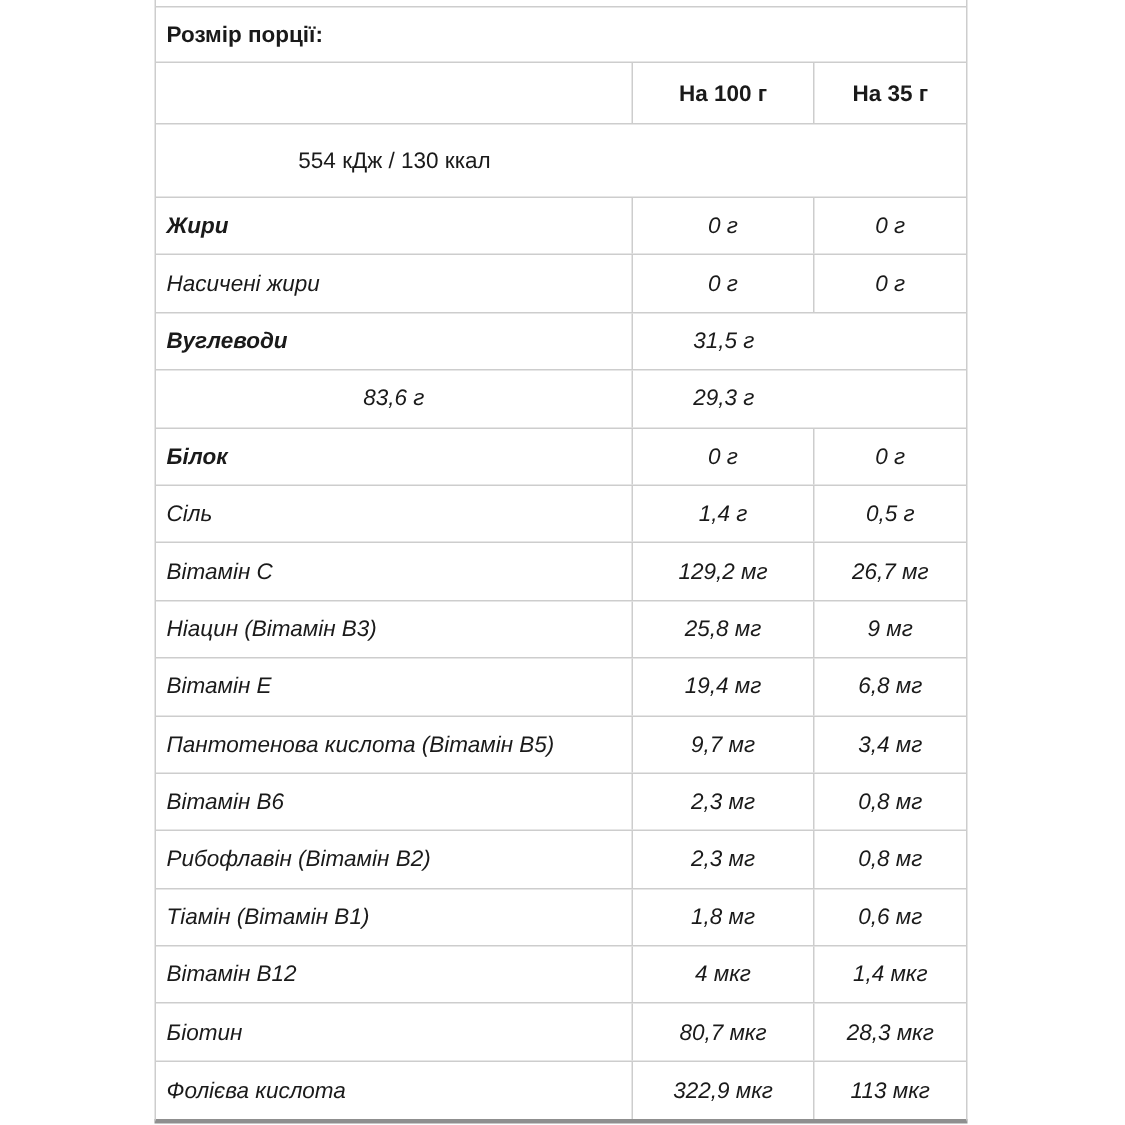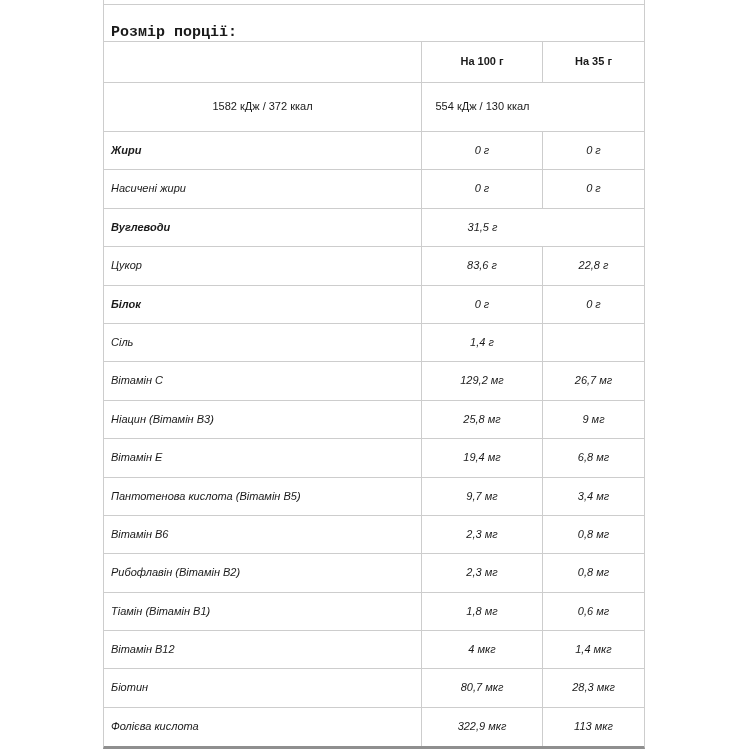--- a/index.html
+++ b/index.html
@@ -24,38 +24,37 @@
     background: #ffffff;
   }
   .row {
     box-sizing: border-box;
     border-bottom: 1px solid #cdcdcd;
   }
   .row-sliver { height: 5px; }
   .row-serving {
     height: 37px;
     display: flex;
-    align-items: flex-end;
+    align-items: center;
     padding-left: 7px;
     font-size: 15px;
-    font-family: Liberation Mono, monospace;
   }
   .grid-row {
     display: grid;
     grid-template-columns: 318px 121px 1fr;
   }
   .row-header { height: 41px; }
   .row-std    { height: 38.4px; font-style: italic; }
   .row-tall   { height: 49px; }
   #rows-host .row:last-child { border-bottom: none; }
   .cell {
     display: flex;
     align-items: center;
     box-sizing: border-box;
-    font-size: 11px;
+    font-size: 15px;
     line-height: 1.4;
   }
   .cell.label {
     justify-content: flex-start;
     padding-left: 7px;
     padding-right: 10px;
   }
   .cell.val {
     justify-content: center;
     text-align: center;
@@ -77,50 +76,49 @@
   </div>
 
   <div class="row grid-row row-header">
     <div class="cell label c1"></div>
     <div class="cell val c2">На 100 г</div>
     <div class="cell val">На 35 г</div>
   </div>
 
   <div id="rows-host">
       <div class="row grid-row bold row-tall">
-    <div class="cell val c2 v100">1582 кДж / 372 ккал</div>
     <div class="cell val v35">554 кДж / 130 ккал</div>
   </div>
       <div class="row grid-row row-std bold">
     <div class="cell label c1">Жири</div>
     <div class="cell val c2 v100">0 г</div>
     <div class="cell val v35">0 г</div>
   </div>
       <div class="row grid-row row-std">
     <div class="cell label c1">Насичені жири</div>
     <div class="cell val c2 v100">0 г</div>
     <div class="cell val v35">0 г</div>
   </div>
       <div class="row grid-row row-std bold">
     <div class="cell label c1">Вуглеводи</div>
     <div class="cell val v35">31,5 г</div>
   </div>
       <div class="row grid-row row-std">
-    <div class="cell label c1">Цукор</div>
     <div class="cell val c2 v100">83,6 г</div>
-    <div class="cell val v35">22,8 г</div>
+    <div class="cell val v35">29,3 г</div>
   </div>
       <div class="row grid-row row-std bold">
     <div class="cell label c1">Білок</div>
     <div class="cell val c2 v100">0 г</div>
     <div class="cell val v35">0 г</div>
   </div>
       <div class="row grid-row row-std">
     <div class="cell label c1">Сіль</div>
     <div class="cell val c2 v100">1,4 г</div>
+    <div class="cell val v35">0,5 г</div>
   </div>
       <div class="row grid-row row-std">
     <div class="cell label c1">Вітамін C</div>
     <div class="cell val c2 v100">129,2 мг</div>
     <div class="cell val v35">26,7 мг</div>
   </div>
       <div class="row grid-row row-std">
     <div class="cell label c1">Ніацин (Вітамін B3)</div>
     <div class="cell val c2 v100">25,8 мг</div>
     <div class="cell val v35">9 мг</div>

